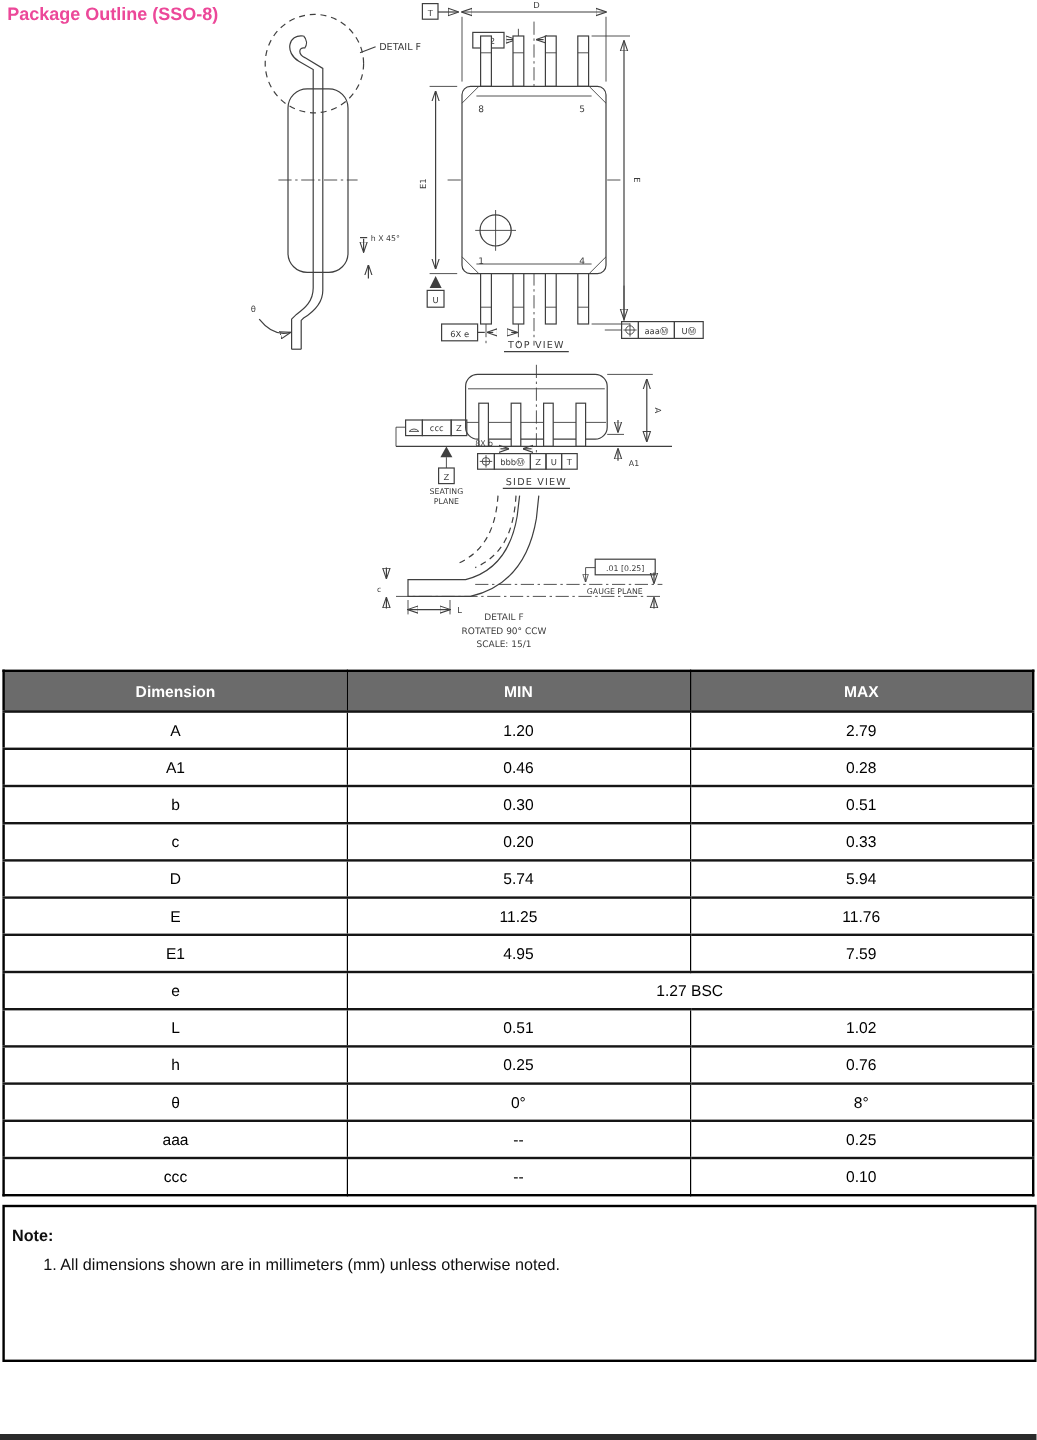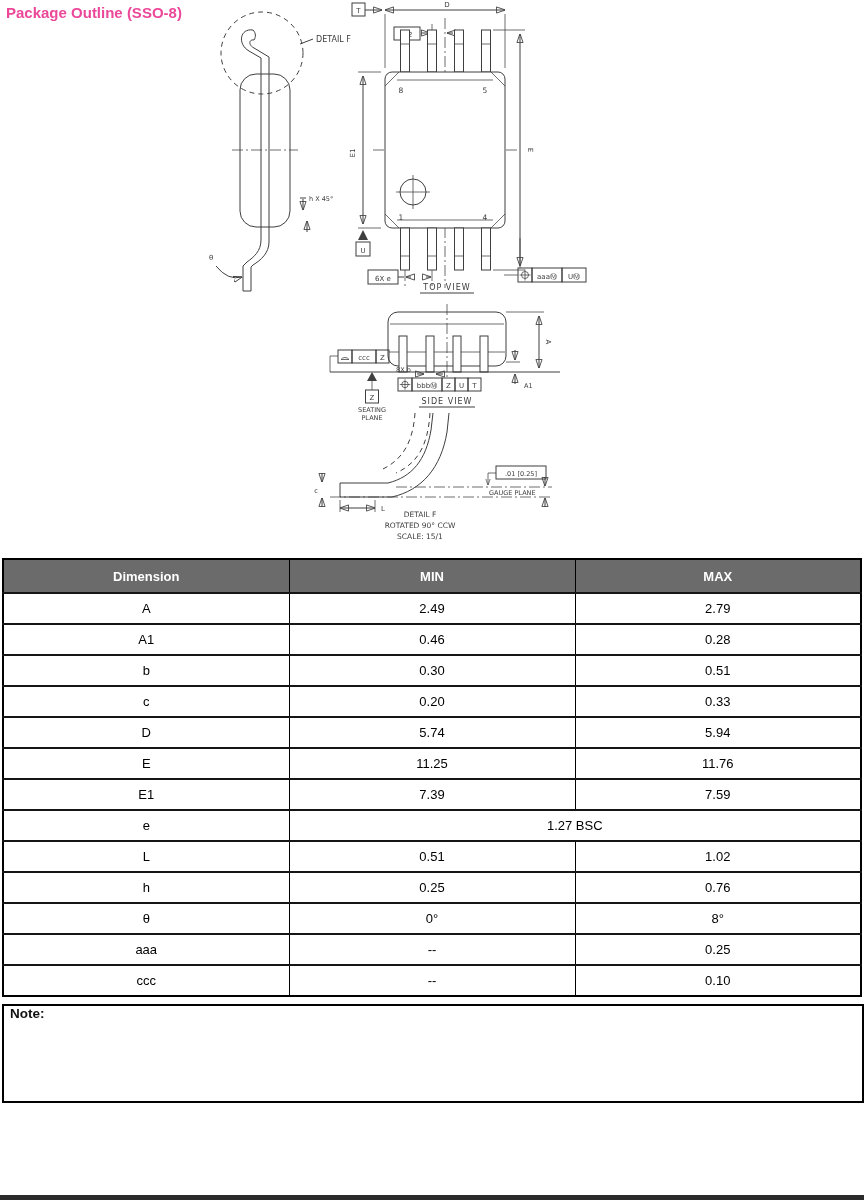--- a/index.html
+++ b/index.html
@@ -15,21 +15,21 @@
   .drawing-svg .dashed{stroke-dasharray:5 4;}
   .drawing-svg .fill{fill:#3f3f3f;stroke:none;}
   .drawing-svg .white{fill:#ffffff;}
   .dims-table{position:absolute;left:2px;top:558px;width:860px;border-collapse:collapse;
       table-layout:fixed;border:2px solid #000;}
   .dims-table th{background:#6b6b6b;color:#ffffff;font-size:13px;font-weight:bold;height:30px;
       border:1px solid #000;}
   .dims-table td{font-size:13px;color:#000;text-align:center;height:27px;
       border-left:1px solid #000;border-right:1px solid #000;border-top:2px solid #151515;}
   .notes-box{position:absolute;left:2px;top:1004px;width:846px;height:95px;border:2px solid #000;
-      padding:0 6px;font-size:13.5px;color:#101010;background:#fff;}
+      padding:16px 6px;font-size:13.5px;color:#101010;background:#fff;}
   .note-title{font-weight:bold;}
   .note-item{margin-left:26px;margin-top:9px;}
   .bottom-edge{position:absolute;left:0;top:1195px;width:864px;height:5px;background:#2b2b2b;}
 </style>
 </head>
 <body>
 
 <div class="page">
 
   <div class="page-title">Package Outline (SSO-8)</div>
@@ -239,21 +239,21 @@
     <thead>
       <tr>
         <th>Dimension</th>
         <th>MIN</th>
         <th>MAX</th>
       </tr>
     </thead>
     <tbody>
       <tr>
           <td>A</td>
-          <td>2.49</td>
+          <td>1.20</td>
           <td>2.79</td>
         </tr>
       <tr>
           <td>A1</td>
           <td>0.46</td>
           <td>0.28</td>
         </tr>
       <tr>
           <td>b</td>
           <td>0.30</td>
@@ -269,21 +269,21 @@
           <td>5.74</td>
           <td>5.94</td>
         </tr>
       <tr>
           <td>E</td>
           <td>11.25</td>
           <td>11.76</td>
         </tr>
       <tr>
           <td>E1</td>
-          <td>7.39</td>
+          <td>4.95</td>
           <td>7.59</td>
         </tr>
       <tr>
           <td>e</td>
           <td colspan="2">1.27 BSC</td>
         </tr>
       <tr>
           <td>L</td>
           <td>0.51</td>
           <td>1.02</td>
@@ -306,16 +306,17 @@
       <tr>
           <td>ccc</td>
           <td>--</td>
           <td>0.10</td>
         </tr>
     </tbody>
   </table>
 
   <div class="notes-box">
     <div class="note-title">Note:</div>
+    <div class="note-item">1. All dimensions shown are in millimeters (mm) unless otherwise noted.</div>
   </div>
 
   <div class="bottom-edge"></div>
 </div>
 
 </body></html>

